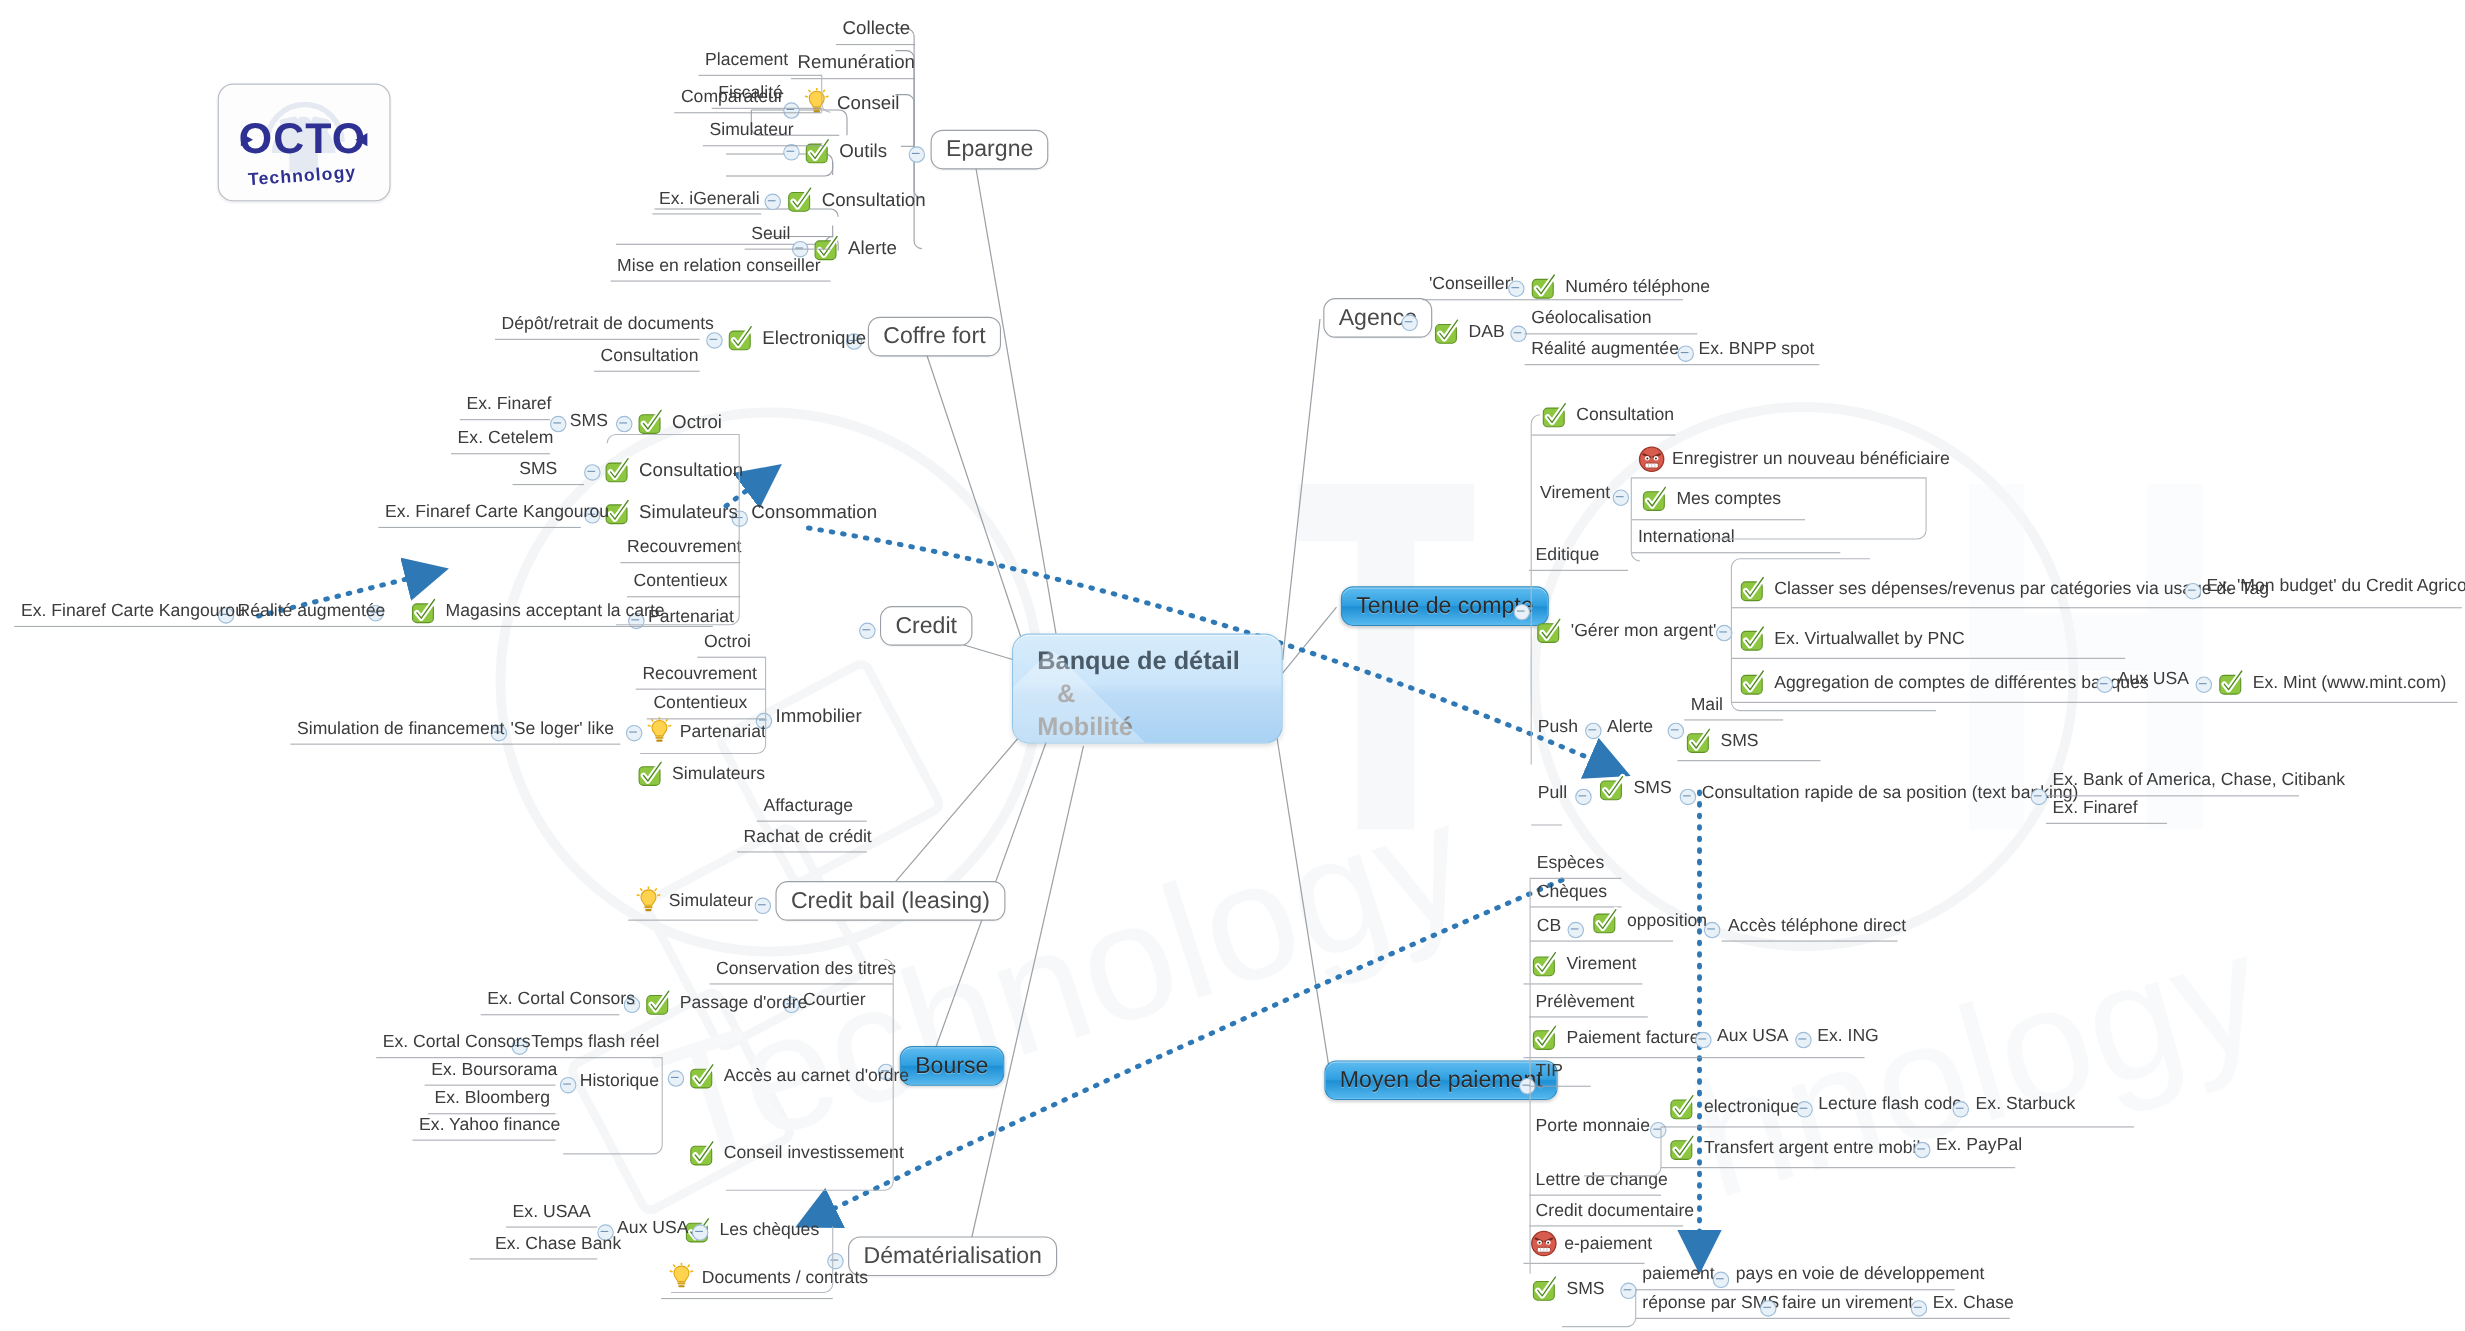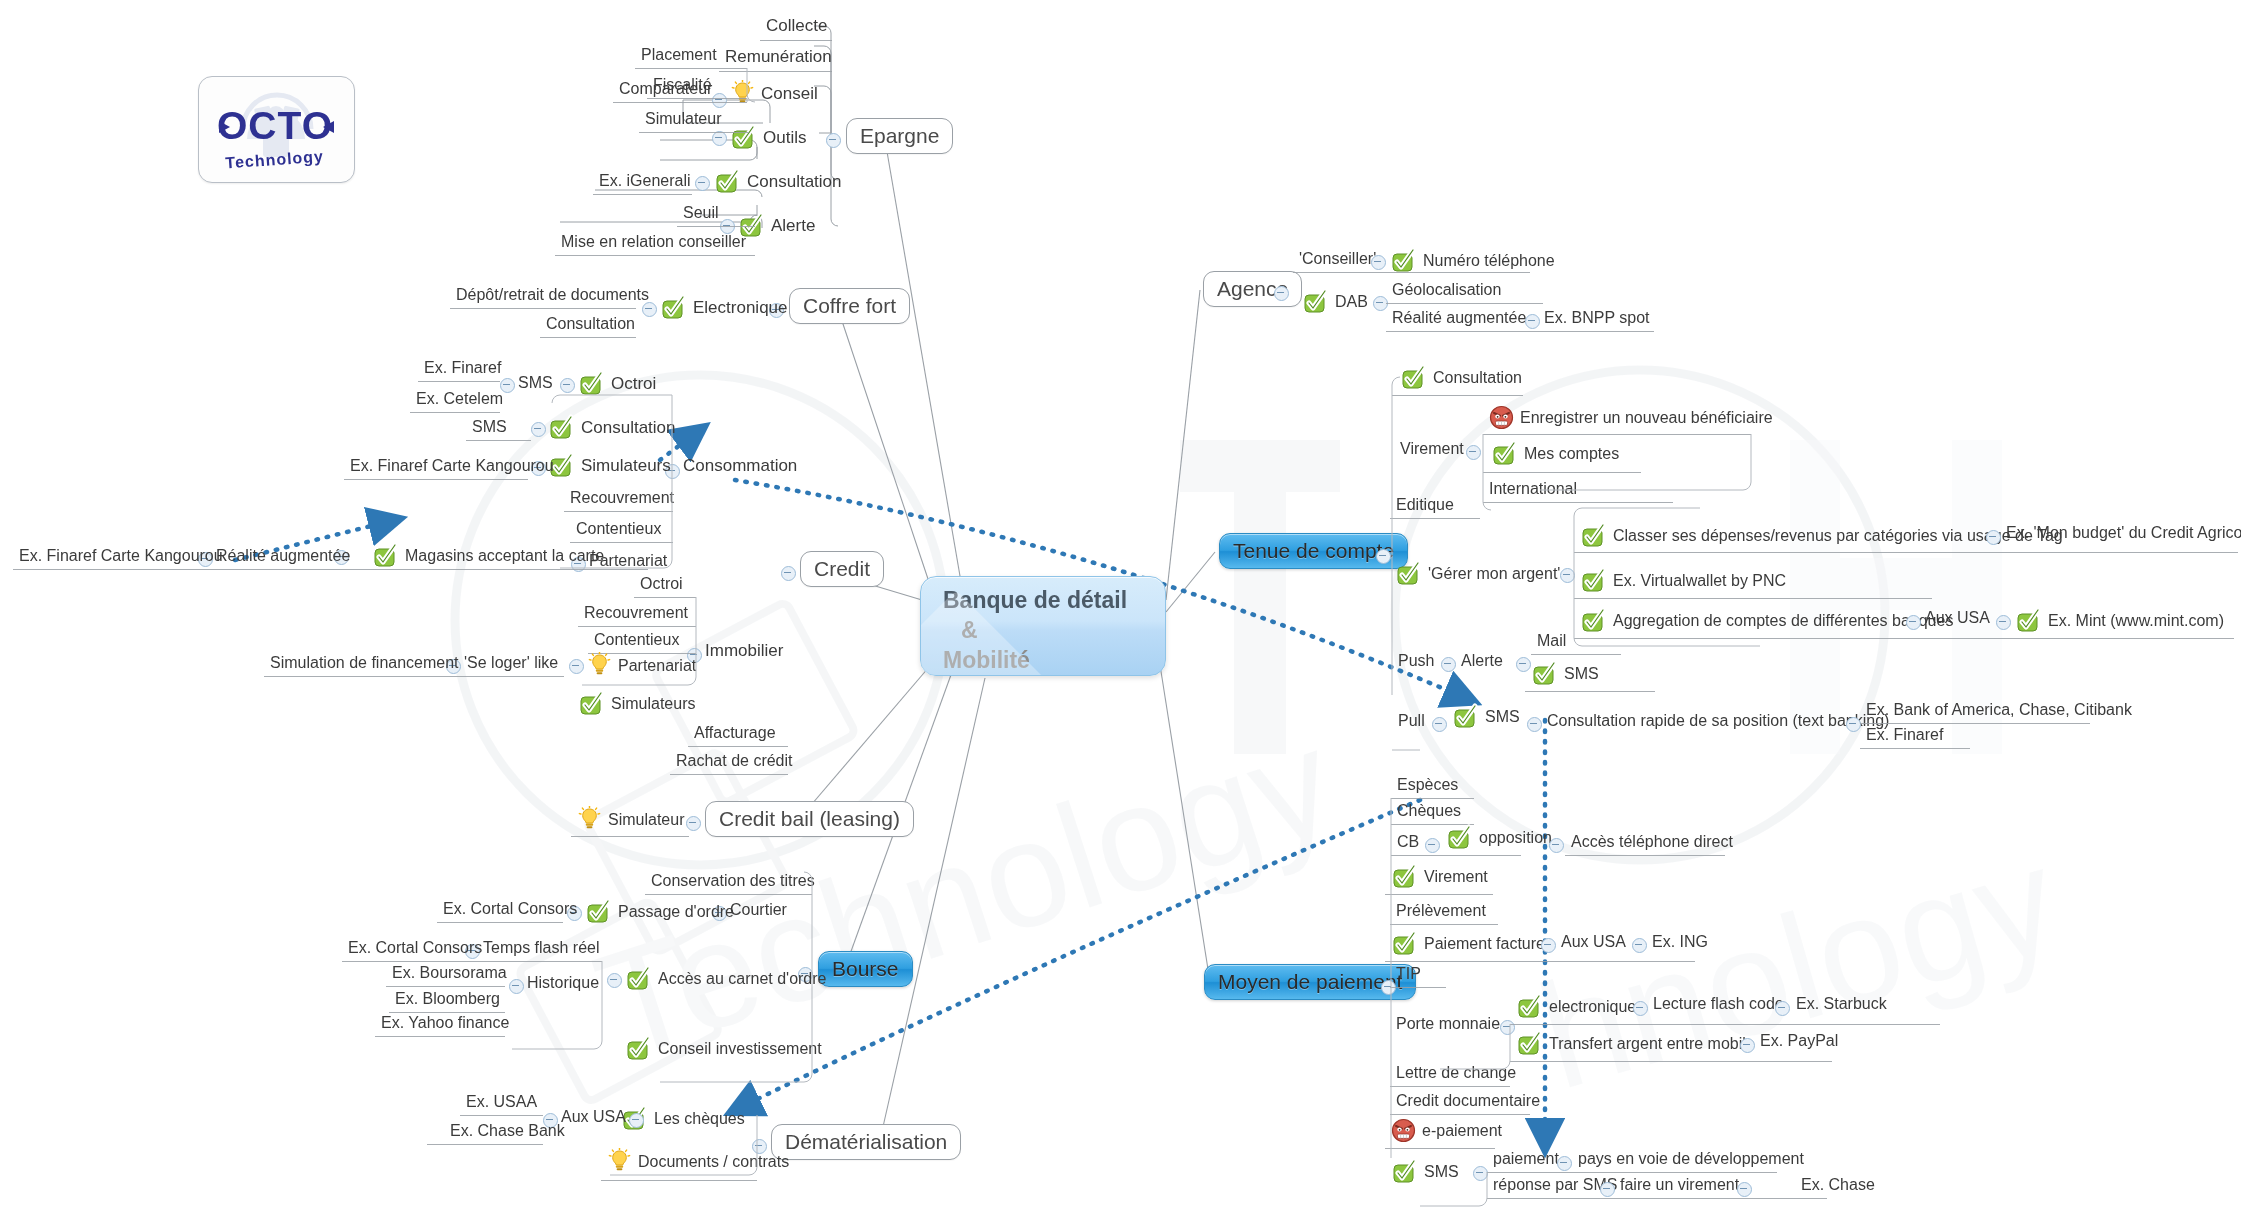--- a/index.html
+++ b/index.html
@@ -890,21 +890,21 @@
   <div class="ico-minus" style="position:absolute;left:1473px;top:1166px;"></div>
   <div class="node sz-sm" style="left:1493px;top:1148px;">paiement</div>
   <div class="ico-minus" style="position:absolute;left:1557px;top:1156px;"></div>
   <div class="node sz-sm" style="left:1578px;top:1148px;">pays en voie de développement</div>
   <div class="ul" style="left:1487px;top:1172px;width:290px;"></div>
 
   <div class="node sz-sm" style="left:1493px;top:1174px;">réponse par SMS</div>
   <div class="ico-minus" style="position:absolute;left:1600px;top:1182px;"></div>
   <div class="node sz-sm" style="left:1620px;top:1174px;">faire un virement</div>
   <div class="ico-minus" style="position:absolute;left:1737px;top:1182px;"></div>
-  <div class="node sz-sm" style="left:1757px;top:1174px;margin-left:44px;">Ex. Chase</div>
+  <div class="node sz-sm" style="left:1757px;top:1174px;">Ex. Chase</div>
   <div class="ul" style="left:1487px;top:1198px;width:340px;"></div>
 
   <svg class="wires" viewBox="0 0 2241 1210">
     <g fill="none" stroke="#b4b9bf" stroke-width="1">
 
       <path d="M747 68 v26 a8 8 0 0 0 8 8"></path>
       <path d="M747 102 v-4"></path>
 
       <path d="M672 395 v165 a8 8 0 0 1-8 8 H560"></path>
       <path d="M672 395 H560 a8 8 0 0 0-8 8"></path>

